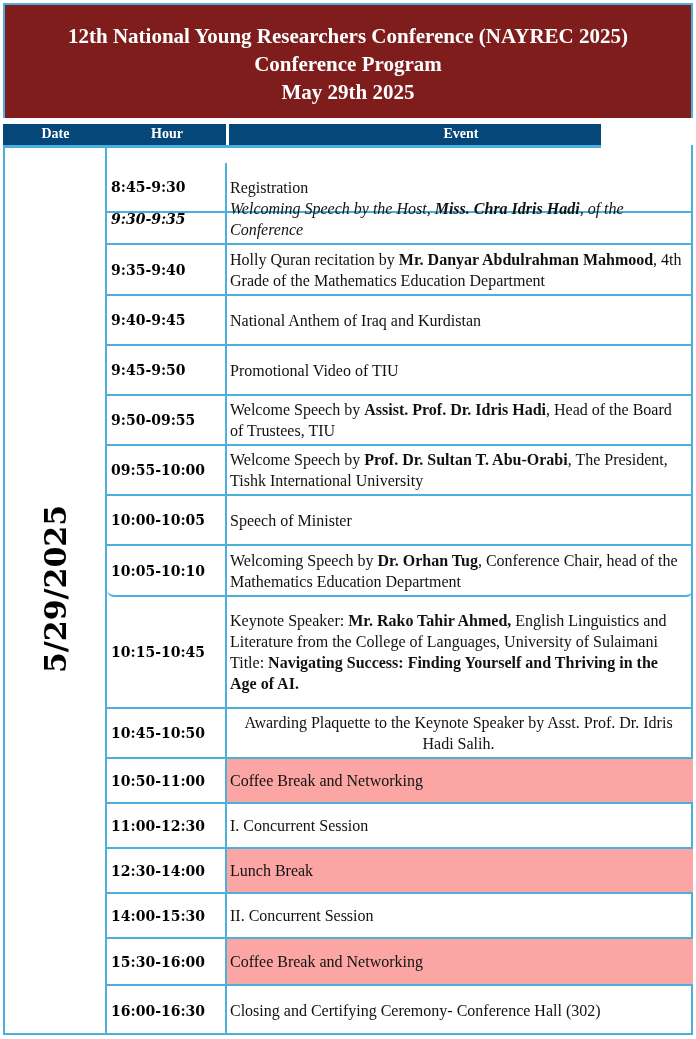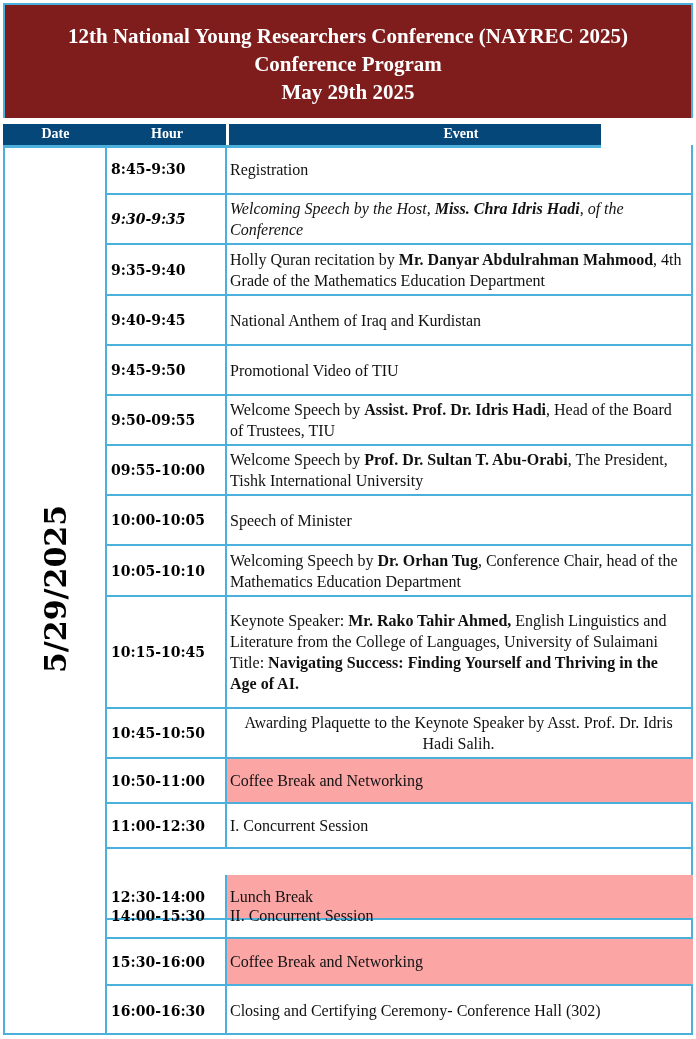--- a/index.html
+++ b/index.html
@@ -65,21 +65,21 @@
     <span class="h-date">Date</span>
     <span class="h-hour">Hour</span>
     <span class="h-event">Event</span>
   </div>
 
   <div class="table">
     <div class="date-cell">
       <div class="date-text">5/29/2025</div>
     </div>
     <div class="rows" id="rows">
-        <div class="row" style="top: 0px; height: 50px;">
+        <div class="row" style="top: 18px; height: 50px;">
           <div class="hour">8:45-9:30</div>
           <div class="event">
             <div class="txt"><span>Registration</span></div>
           </div>
         </div>
         <div class="row" style="top: 50px; height: 50px; font-style: italic;">
           <div class="hour">9:30-9:35</div>
           <div class="event">
             <div class="txt"><span>Welcoming Speech by the Host, </span><b>Miss. Chra Idris Hadi</b><span>, of the Conference</span></div>
           </div>
@@ -113,21 +113,21 @@
           <div class="event">
             <div class="txt"><span>Welcome Speech by </span><b>Prof. Dr. Sultan T. Abu-Orabi</b><span>, The President, Tishk International University</span></div>
           </div>
         </div>
         <div class="row" style="top: 351px; height: 50px;">
           <div class="hour">10:00-10:05</div>
           <div class="event">
             <div class="txt"><span>Speech of Minister</span></div>
           </div>
         </div>
-        <div class="row" style="top: 401px; height: 51px;">
+        <div class="row" style="top: 401px; height: 51px; border-radius: 7px;">
           <div class="hour">10:05-10:10</div>
           <div class="event">
             <div class="txt"><span>Welcoming Speech by </span><b>Dr. Orhan Tug</b><span>, Conference Chair, head of the Mathematics Education Department</span></div>
           </div>
         </div>
         <div class="row" style="top: 452px; height: 112px;">
           <div class="hour">10:15-10:45</div>
           <div class="event">
             <div class="txt"><span>Keynote Speaker: </span><b>Mr. Rako Tahir Ahmed,</b><span> English Linguistics and Literature from the College of Languages, University of Sulaimani</span><br><span>Title: </span><b>Navigating Success: Finding Yourself and Thriving in the Age of AI.</b></div>
           </div>
@@ -143,21 +143,21 @@
           <div class="event shade">
             <div class="txt"><span>Coffee Break and Networking</span></div>
           </div>
         </div>
         <div class="row" style="top: 659px; height: 45px;">
           <div class="hour">11:00-12:30</div>
           <div class="event">
             <div class="txt"><span>I. Concurrent Session</span></div>
           </div>
         </div>
-        <div class="row" style="top: 704px; height: 45px; margin-top: 26px;">
+        <div class="row" style="top: 704px; height: 45px;">
           <div class="hour">12:30-14:00</div>
           <div class="event shade">
             <div class="txt"><span>Lunch Break</span></div>
           </div>
         </div>
         <div class="row" style="top: 749px; height: 45px;">
           <div class="hour">14:00-15:30</div>
           <div class="event">
             <div class="txt"><span>II. Concurrent Session</span></div>
           </div>

